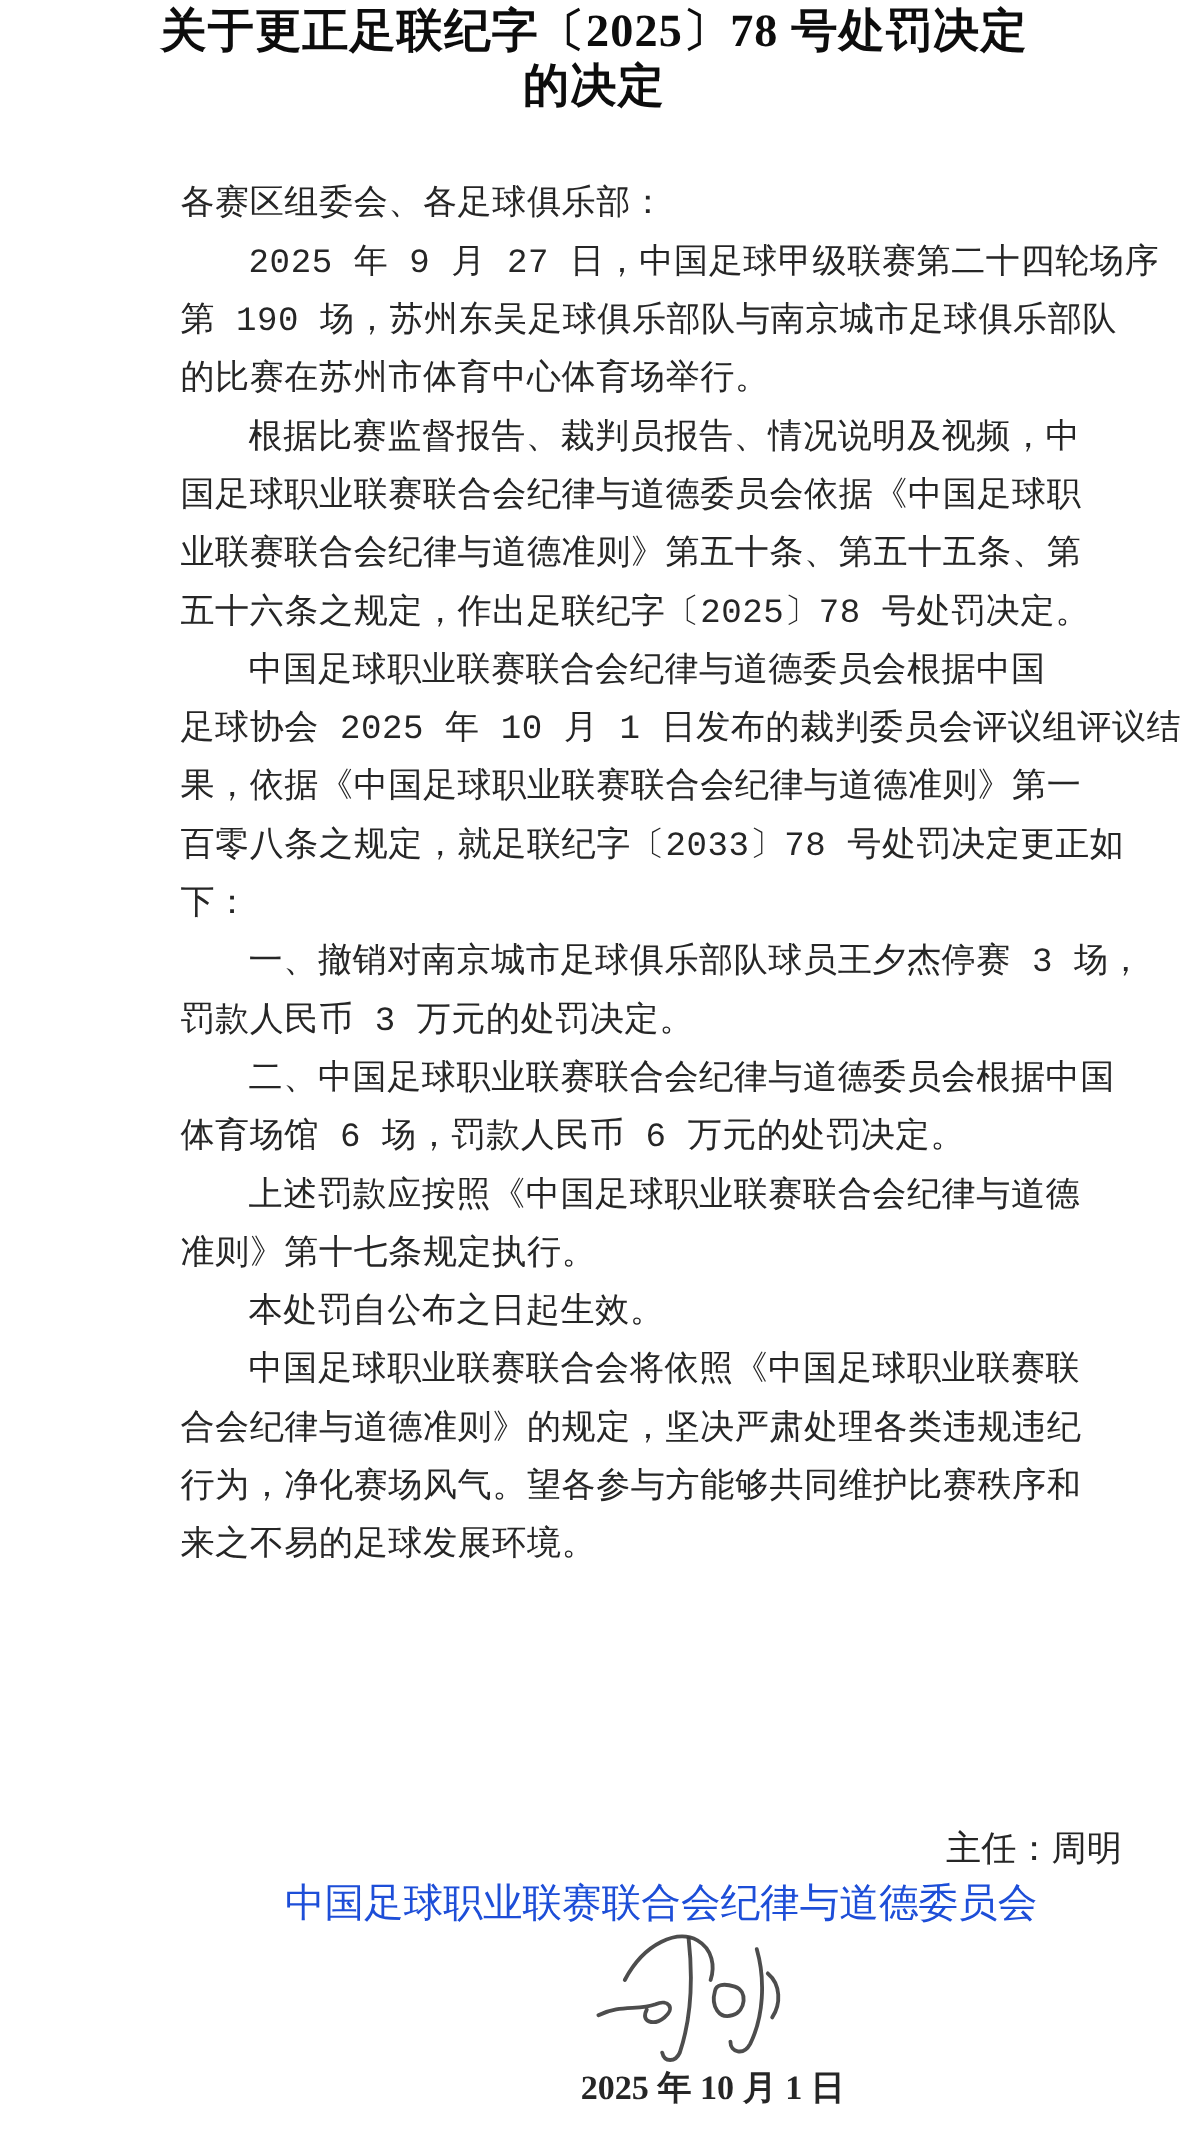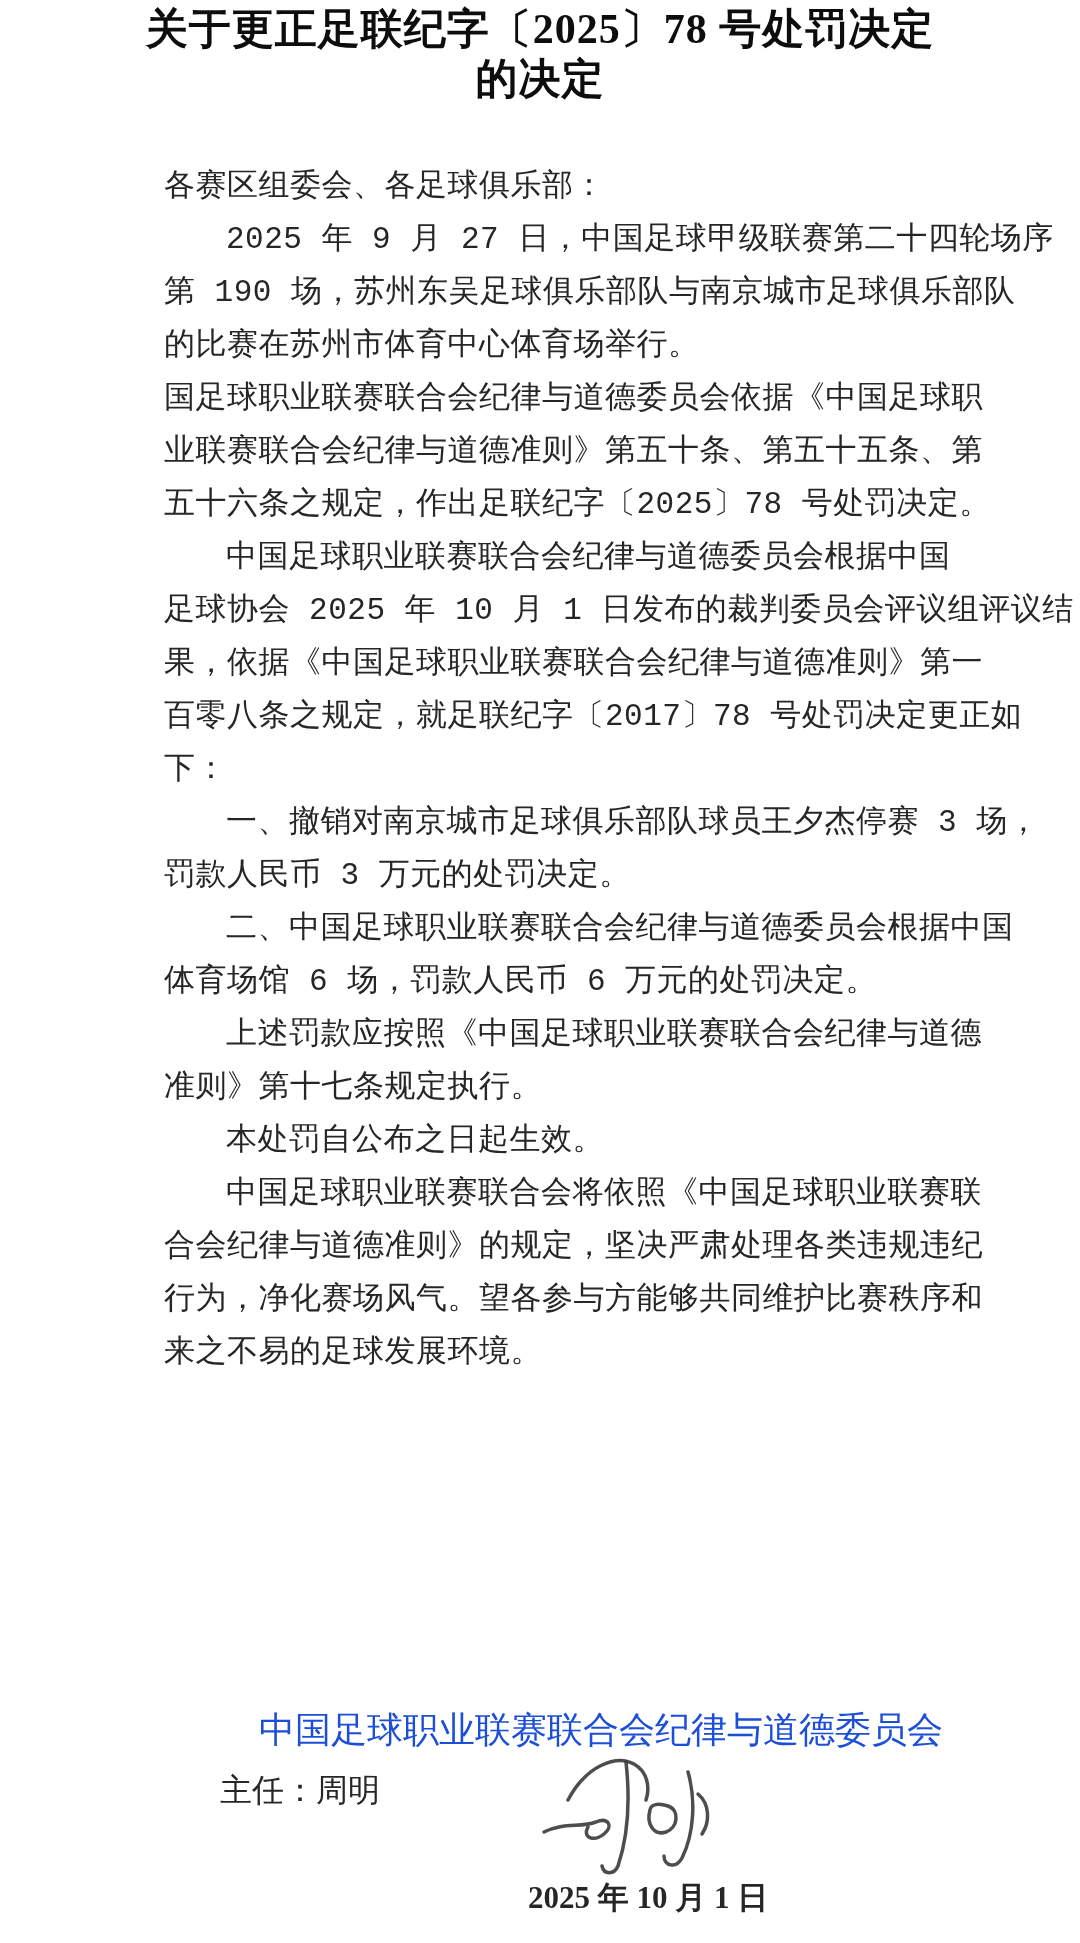--- a/index.html
+++ b/index.html
@@ -52,24 +52,24 @@
     width: 800px;
     text-align: center;
     font-size: 36px;
     line-height: 40px;
     color: #1d4ed8;
     white-space: nowrap;
     margin-top: 48px;
   }
   .sig-signer {
     position: absolute;
-    top: 1770px;
+    top: 1660px;
     left: 220px;
     width: 800px;
-    text-align: left;
+    text-align: right;
     font-size: 32px;
     line-height: 40px;
     color: #262626;
     white-space: nowrap;
   }
   .sig-hand {
     position: absolute;
     top: 1748px;
     left: 538px;
     width: 195px;
@@ -104,27 +104,28 @@
     <div>关于更正足联纪字〔2025〕78 号处罚决定</div>
     <div>的决定</div>
   </div>
 
   <div class="body-block">
 
   <div class="line">各赛区组委会、各足球俱乐部：</div>
       <div class="line indent">2025 年 9 月 27 日，中国足球甲级联赛第二十四轮场序</div>
       <div class="line">第 190 场，苏州东吴足球俱乐部队与南京城市足球俱乐部队</div>
       <div class="line">的比赛在苏州市体育中心体育场举行。</div>
+      <div class="line indent">根据比赛监督报告、裁判员报告、情况说明及视频，中</div>
       <div class="line">国足球职业联赛联合会纪律与道德委员会依据《中国足球职</div>
       <div class="line">业联赛联合会纪律与道德准则》第五十条、第五十五条、第</div>
       <div class="line">五十六条之规定，作出足联纪字〔2025〕78 号处罚决定。</div>
       <div class="line indent">中国足球职业联赛联合会纪律与道德委员会根据中国</div>
       <div class="line">足球协会 2025 年 10 月 1 日发布的裁判委员会评议组评议结</div>
       <div class="line">果，依据《中国足球职业联赛联合会纪律与道德准则》第一</div>
-      <div class="line">百零八条之规定，就足联纪字〔2017〕78 号处罚决定更正如</div>
+      <div class="line">百零八条之规定，就足联纪字〔2033〕78 号处罚决定更正如</div>
       <div class="line">下：</div>
       <div class="line indent">一、撤销对南京城市足球俱乐部队球员王夕杰停赛 3 场，</div>
       <div class="line">罚款人民币 3 万元的处罚决定。</div>
       <div class="line indent">二、中国足球职业联赛联合会纪律与道德委员会根据中国</div>
       <div class="line">体育场馆 6 场，罚款人民币 6 万元的处罚决定。</div>
       <div class="line indent">上述罚款应按照《中国足球职业联赛联合会纪律与道德</div>
       <div class="line">准则》第十七条规定执行。</div>
       <div class="line indent">本处罚自公布之日起生效。</div>
       <div class="line indent">中国足球职业联赛联合会将依照《中国足球职业联赛联</div>
       <div class="line">合会纪律与道德准则》的规定，坚决严肃处理各类违规违纪</div>

